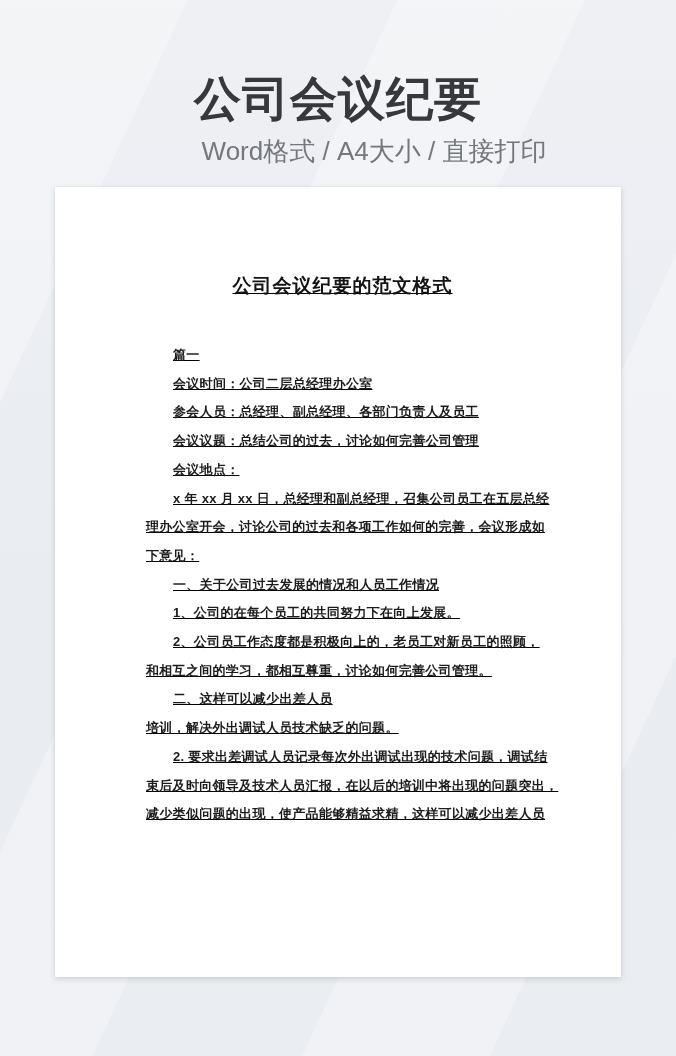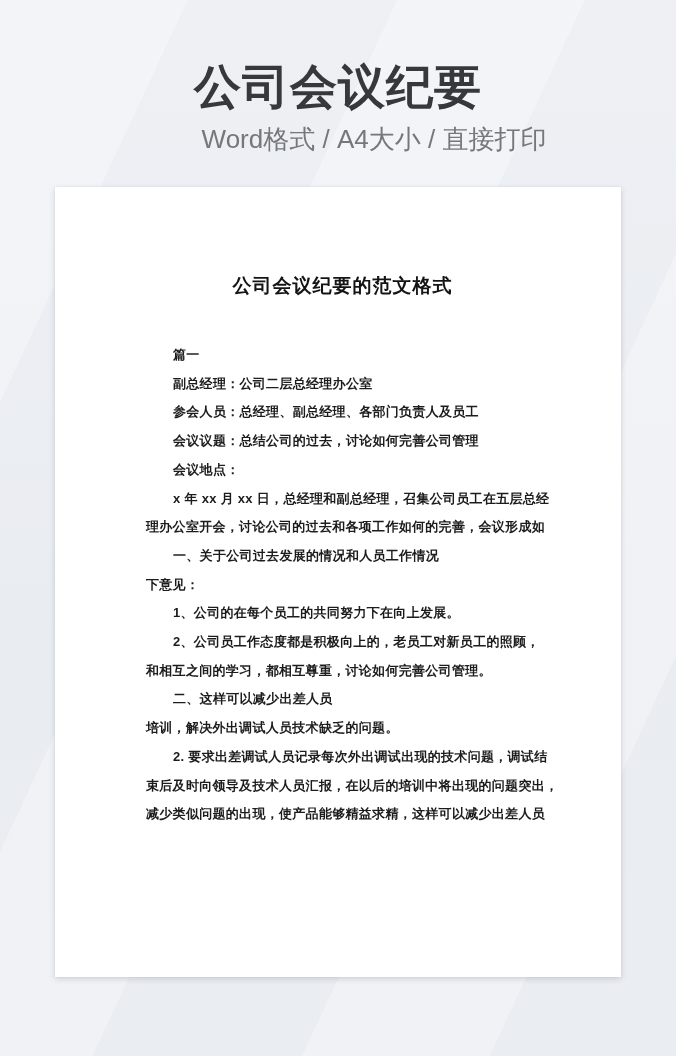--- a/index.html
+++ b/index.html
@@ -14,21 +14,21 @@
     font-family: "Liberation Sans", sans-serif;
     background:
       repeating-linear-gradient(115deg,
         rgba(255,255,255,0.30) 0px, rgba(255,255,255,0.30) 170px,
         rgba(255,255,255,0.00) 170px, rgba(255,255,255,0.00) 360px),
       linear-gradient(180deg, #eef0f4 0%, #e9ecf1 60%, #eaedf2 100%);
   }
 
   .header {
     position: absolute;
-    top: 0;
+    top: 12px;
     left: 0;
     width: 676px;
     height: 186px;
   }
   .header-title {
     position: absolute;
     top: 56px;
     left: 0;
     width: 100%;
     text-align: center;
@@ -51,20 +51,21 @@
 
   .paper {
     position: absolute;
     left: 55px;
     top: 187px;
     width: 566px;
     height: 790px;
     background: #ffffff;
     box-shadow: 0 2px 6px rgba(70, 80, 100, 0.20), 0 0 1px rgba(70,80,100,0.15);
     overflow: hidden;
+    text-decoration: underline;
   }
 
   .doc-title {
     margin-top: 86px;
     padding: 0 82px 0 91px;
     text-align: center;
     font-size: 19px;
     font-weight: bold;
     color: #141414;
     letter-spacing: 1px;
@@ -91,28 +92,28 @@
 
 <div class="header">
   <div class="header-title">公司会议纪要</div>
   <div class="header-subtitle">Word格式 / A4大小 / 直接打印</div>
 </div>
 
 <div class="paper">
   <div class="doc-title">公司会议纪要的范文格式</div>
   <div class="doc-lines">
       <div class="doc-line indent">篇一</div>
-      <div class="doc-line indent">副总经理：公司二层总经理办公室</div>
+      <div class="doc-line indent">会议时间：公司二层总经理办公室</div>
       <div class="doc-line indent">参会人员：总经理、副总经理、各部门负责人及员工</div>
       <div class="doc-line indent">会议议题：总结公司的过去，讨论如何完善公司管理</div>
       <div class="doc-line indent">会议地点：</div>
       <div class="doc-line indent">x 年 xx 月 xx 日，总经理和副总经理，召集公司员工在五层总经</div>
       <div class="doc-line">理办公室开会，讨论公司的过去和各项工作如何的完善，会议形成如</div>
+      <div class="doc-line">下意见：</div>
       <div class="doc-line indent">一、关于公司过去发展的情况和人员工作情况</div>
-      <div class="doc-line">下意见：</div>
       <div class="doc-line indent">1、公司的在每个员工的共同努力下在向上发展。</div>
       <div class="doc-line indent">2、公司员工作态度都是积极向上的，老员工对新员工的照顾，</div>
       <div class="doc-line">和相互之间的学习，都相互尊重，讨论如何完善公司管理。</div>
       <div class="doc-line indent">二、这样可以减少出差人员</div>
       <div class="doc-line">培训，解决外出调试人员技术缺乏的问题。</div>
       <div class="doc-line indent">2. 要求出差调试人员记录每次外出调试出现的技术问题，调试结</div>
       <div class="doc-line">束后及时向领导及技术人员汇报，在以后的培训中将出现的问题突出，</div>
       <div class="doc-line">减少类似问题的出现，使产品能够精益求精，这样可以减少出差人员</div>
     </div>
 </div>

